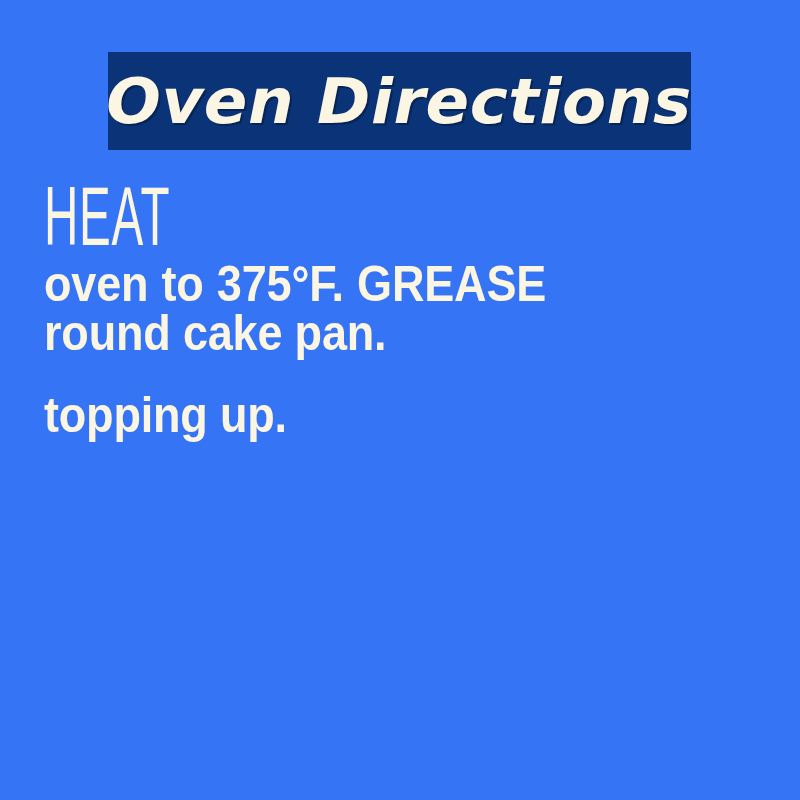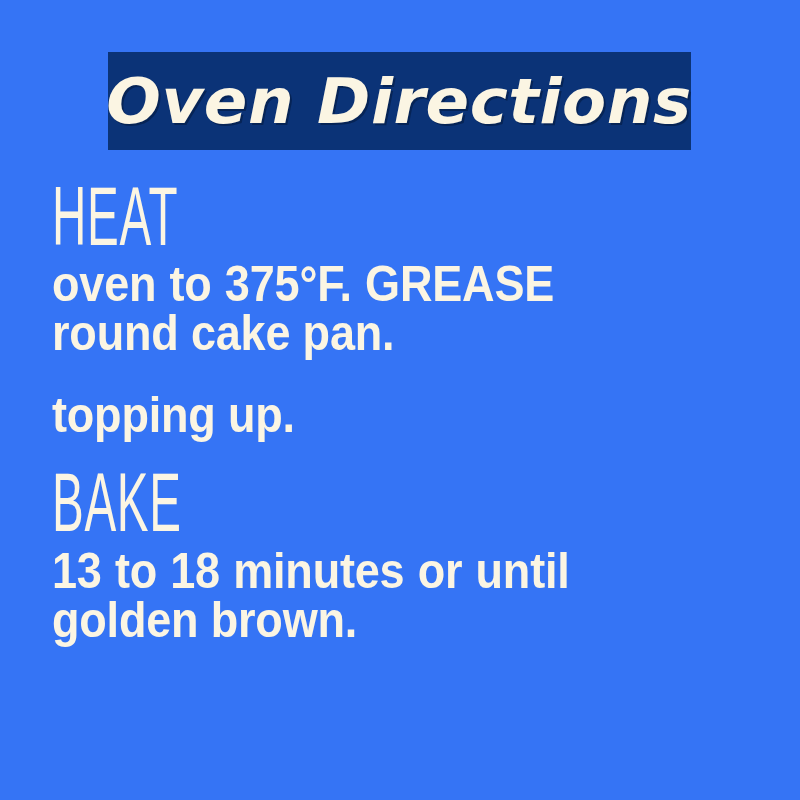--- a/index.html
+++ b/index.html
@@ -45,21 +45,21 @@
     line-height: 1;
     letter-spacing: 0.5px;
     white-space: nowrap;
     transform: scaleX(1.02);
     text-shadow: 2px 2px 0 rgba(4, 24, 60, 0.55);
   }
 
   
   #steps {
     position: absolute;
-    left: 52px;
+    left: 44px;
     top: 188px;
     width: 700px;
   }
   .step {
     margin-bottom: 30px;
   }
   .step:last-child {
     margin-bottom: 0;
   }
   .step-line {
@@ -124,21 +124,15 @@
       <div class="step-line">
         <span class="kw">HEAT</span><span class="inline-wrap"><span class="body-copy">oven to 375°F. GREASE</span></span>
       </div>
       <span class="body-block">round cake pan.</span>
     </div>
 
     <div class="step">
       <span class="body-block">topping up.</span>
     </div>
 
-    <div class="step">
-      <div class="step-line">
-        <span class="kw">BAKE</span><span class="inline-wrap"><span class="body-copy">13 to 18 minutes or until</span></span>
-      </div>
-      <span class="body-block">golden brown.</span>
-    </div>
 
   </div>
 </div>
 
 </body></html>

